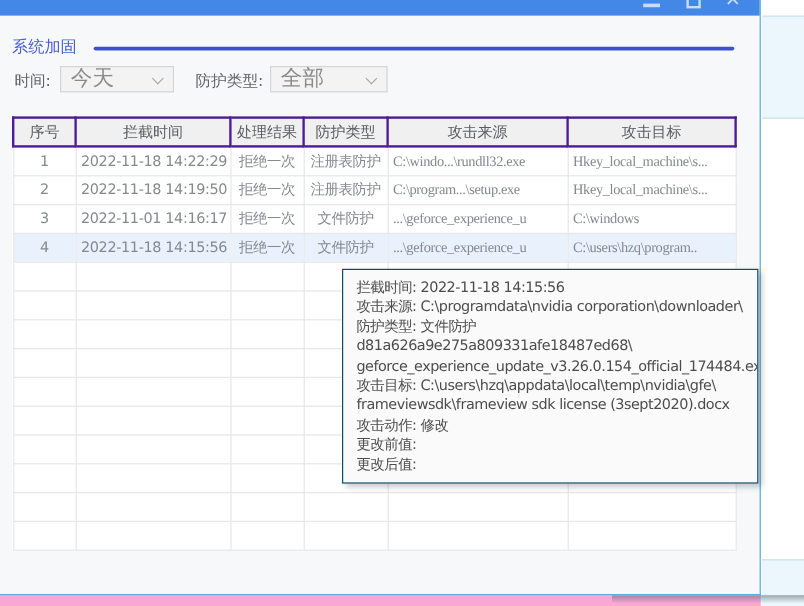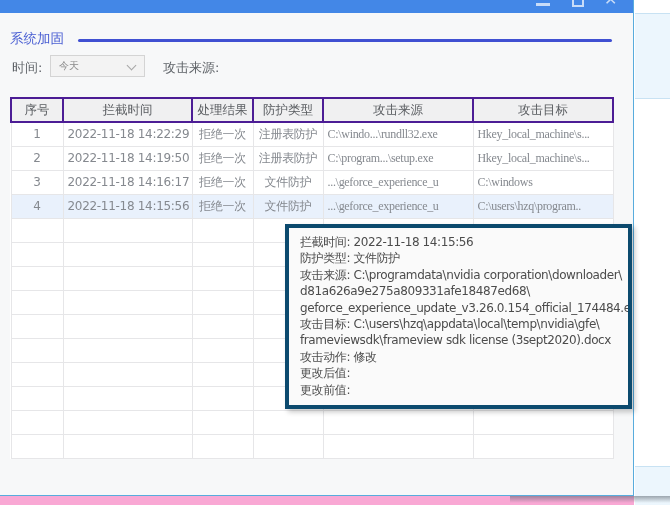--- a/index.html
+++ b/index.html
@@ -30,38 +30,38 @@
   .win-btn .x-glyph { position:absolute; left:4px; top:-10px; font-size:16px; color:#c8dcf8; line-height:20px; }
   .btn-min { left:530px; } .btn-max { left:565px; } .btn-close { left:600px; }
 
   .page-title { position:absolute; left:10px; top:30px; font-size:13.5px; font-weight:500; color:#4a5fd3; }
   .accent-line { position:absolute; left:78px; top:39px; width:534px; height:2.5px; background:#4050d2; border-radius:2px; }
 
   .flabel { position:absolute; top:59px; font-size:13px; color:#5f6368; }
   .flabel-time { left:12px;text-align:center; }
   .flabel-type { left:163px; }
   .dropdown { position:absolute; top:55px; height:22px; background:#f3f3f3; border:1px solid #d4d4d4;
-              font-size:10px; color:#8a8a8a; line-height:20px; padding-left:8px; cursor:pointer; }
+              font-size:18px; color:#8a8a8a; line-height:20px; padding-left:8px; cursor:pointer; }
   .dd-time { left:50px; width:95px; }
   .dd-type { left:225px; width:98px; }
   .chev { position:absolute; right:9px; top:6px; width:7px; height:7px;
           border-left:1.5px solid #a6a6a6; border-bottom:1.5px solid #a6a6a6; transform:rotate(-45deg); }
 
   table.grid { position:absolute; left:10px; top:97px; width:602px; border-collapse:collapse; table-layout:fixed;
                background:#fff; }
   .grid th { height:24px; background:#f0f0f1; color:#595c60; font-size:12.5px; font-weight:normal;
              border:2px solid #4c1d95; white-space:nowrap; overflow:hidden; }
   .grid td { height:24px; color:#85898f; font-size:12px; letter-spacing:-0.3px;
              border:1px solid #e6e6e8; padding:0 4px; white-space:nowrap; overflow:hidden; }
   .grid td.c { text-align:center; }
   .grid td.l { text-align:left;font-family:Liberation Serif, serif; }
   .grid tr.selected td { background:#e9f1fc; }
 
   .tooltip { position:absolute; left:285px; top:224px; width:347px; background:#fafafa;
-             border:4px solid #0c4a6e; box-shadow:3px 3px 5px rgba(0,0,0,0.22);
+             border:1px solid #0c4a6e; box-shadow:3px 3px 5px rgba(0,0,0,0.22);
              padding:6px 11px 7px 11px; z-index:10; overflow:hidden; }
   .tooltip .tline { font-size:12px; letter-spacing:-0.4px; line-height:16.4px; color:#4c4c4c; white-space:nowrap; }
 </style>
 </head>
 <body>
 
 <div class="canvas">
 
   <div class="bg-window">
     <div class="bg-band-top"></div>
@@ -85,21 +85,25 @@
 
     <div class="page-title">系统加固</div>
     <div class="accent-line"></div>
 
     <span class="flabel flabel-time">时间:</span>
     <div class="dropdown dd-time">
       <span>今天</span>
       <span class="chev"></span>
     </div>
 
-    <span class="flabel flabel-type">攻击来源:</span>
+    <span class="flabel flabel-type">防护类型:</span>
+    <div class="dropdown dd-type">
+      <span>全部</span>
+      <span class="chev"></span>
+    </div>
 
     <table class="grid">
       <colgroup>
         <col style="width:52px">
           <col style="width:129px">
           <col style="width:61px">
         <col style="width:70px">
           <col style="width:150px">
           <col style="width:140px">
       </colgroup>
@@ -125,21 +129,21 @@
         <tr>
           <td class="c">2</td>
           <td class="c">2022-11-18 14:19:50</td>
           <td class="c">拒绝一次</td>
           <td class="c">注册表防护</td>
           <td class="l">C:\program...\setup.exe</td>
           <td class="l">Hkey_local_machine\s...</td>
         </tr>
         <tr>
           <td class="c">3</td>
-          <td class="c">2022-11-18 14:16:17</td>
+          <td class="c">2022-11-01 14:16:17</td>
           <td class="c">拒绝一次</td>
           <td class="c">文件防护</td>
           <td class="l">...\geforce_experience_u</td>
           <td class="l">C:\windows</td>
         </tr>
         <tr class="selected">
           <td class="c">4</td>
           <td class="c">2022-11-18 14:15:56</td>
           <td class="c">拒绝一次</td>
           <td class="c">文件防护</td>
@@ -225,24 +229,24 @@
             <td></td>
             <td></td>
             <td></td>
           </tr>
       </tbody>
     </table>
   </div>
 
   <div class="tooltip">
     <div class="tline">拦截时间: 2022-11-18 14:15:56</div>
+    <div class="tline">攻击来源: C:\programdata\nvidia corporation\downloader\</div>
     <div class="tline">防护类型: 文件防护</div>
-    <div class="tline">攻击来源: C:\programdata\nvidia corporation\downloader\</div>
     <div class="tline">d81a626a9e275a809331afe18487ed68\</div>
     <div class="tline">geforce_experience_update_v3.26.0.154_official_174484.exe</div>
     <div class="tline">攻击目标: C:\users\hzq\appdata\local\temp\nvidia\gfe\</div>
     <div class="tline">frameviewsdk\frameview sdk license (3sept2020).docx</div>
     <div class="tline">攻击动作: 修改</div>
+    <div class="tline">更改前值:</div>
     <div class="tline">更改后值:</div>
-    <div class="tline">更改前值:</div>
   </div>
 
 </div>
 
 </body></html>

